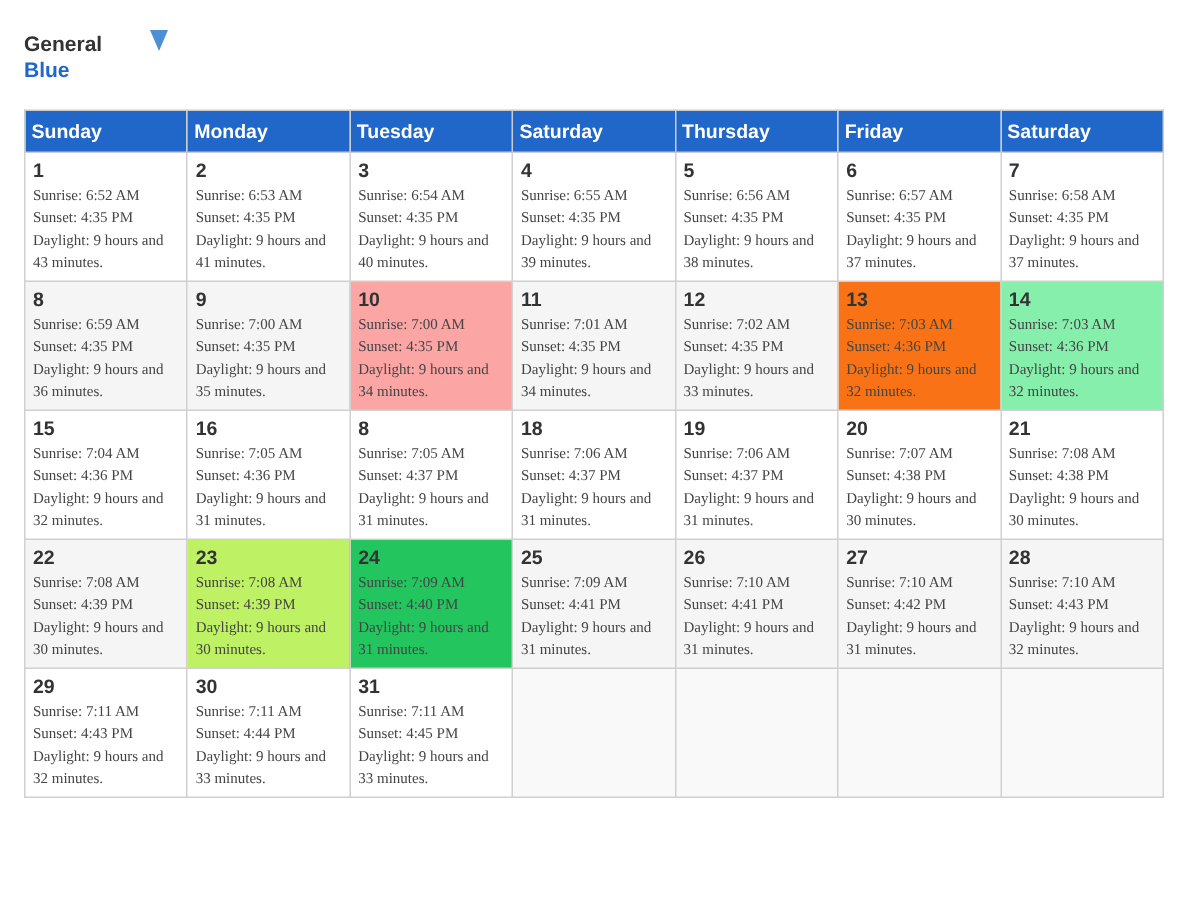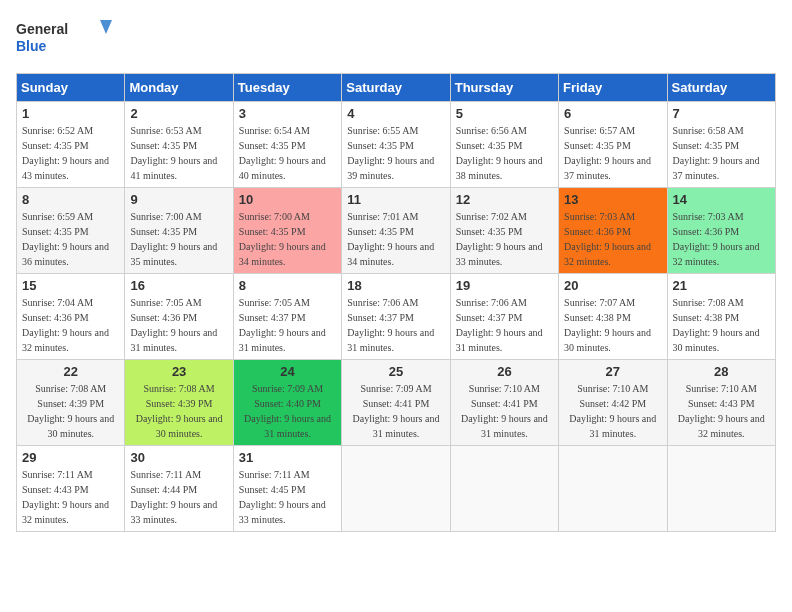--- a/index.html
+++ b/index.html
@@ -190,21 +190,21 @@
         </td>
         <td>
           <span class="day-num">20</span>
           <div class="day-info">Sunrise: 7:07 AM<br>Sunset: 4:38 PM<br>Daylight: 9 hours and 30 minutes.</div>
         </td>
         <td>
           <span class="day-num">21</span>
           <div class="day-info">Sunrise: 7:08 AM<br>Sunset: 4:38 PM<br>Daylight: 9 hours and 30 minutes.</div>
         </td>
       </tr>
-      <tr style="background: rgb(245, 245, 245); text-align: center;">
+      <tr style="background: rgb(245, 245, 245);">
         <td style="background: rgb(245, 245, 245);">
           <span class="day-num">22</span>
           <div class="day-info">Sunrise: 7:08 AM<br>Sunset: 4:39 PM<br>Daylight: 9 hours and 30 minutes.</div>
         </td>
         <td style="background: #bef264;">
           <span class="day-num">23</span>
           <div class="day-info">Sunrise: 7:08 AM<br>Sunset: 4:39 PM<br>Daylight: 9 hours and 30 minutes.</div>
         </td>
         <td style="background: #22c55e;">
           <span class="day-num">24</span>

